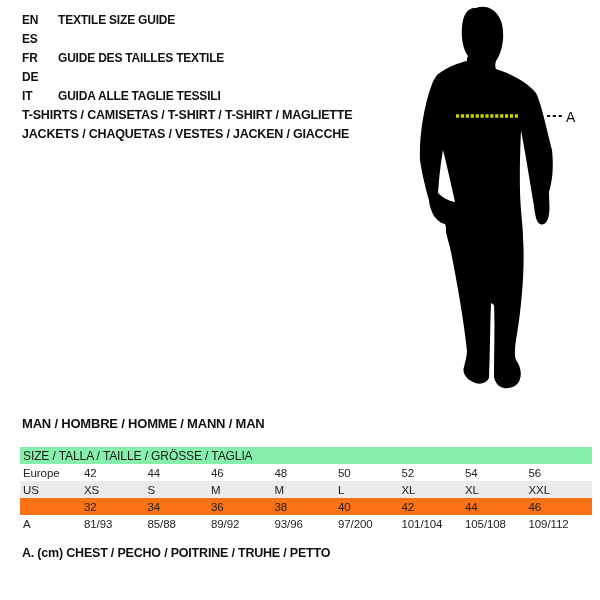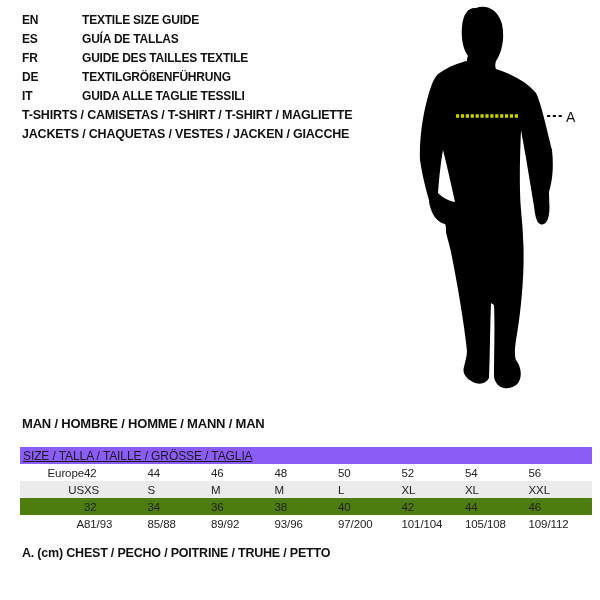--- a/index.html
+++ b/index.html
@@ -4,63 +4,61 @@
 <style>
   html,body{margin:0;padding:0;background:#fff;}
   #stage{
     position:relative;width:600px;height:600px;background:#ffffff;
     font-family:"Liberation Sans",sans-serif;color:#111;overflow:hidden;
   }
   
   .lang-list{position:absolute;left:22px;top:11px;}
   .lang-row{display:flex;height:19px;line-height:19px;align-items:flex-end;}
   .lang-code{width:36px;font-weight:bold;font-size:12px;letter-spacing:-0.2px;}
-  .lang-label{font-weight:bold;font-size:12px;letter-spacing:-0.2px;white-space:nowrap;margin-left:24px;}
+  .lang-label{font-weight:bold;font-size:12px;letter-spacing:-0.2px;white-space:nowrap;}
   
   .cat-line{position:absolute;left:22px;font-weight:bold;font-size:12.5px;
     letter-spacing:-0.2px;white-space:nowrap;}
   #cat1{top:108px;} #cat2{top:127px;}
   
   .figure-wrap{position:absolute;left:410px;top:0;width:180px;height:390px;}
   
   .section-title{position:absolute;left:22px;top:416px;font-weight:bold;
     font-size:13px;letter-spacing:-0.2px;white-space:nowrap;}
   
   .size-table{position:absolute;left:20px;top:447px;width:572px;
     border-collapse:collapse;table-layout:fixed;font-size:11.5px;color:#222;}
   .size-table td{height:17px;padding:0;vertical-align:middle;
     letter-spacing:-0.1px;white-space:nowrap;}
   .size-table tr.head td{padding-left:3px;font-size:12px;color:#1a1a1a;}
-  .size-table td.lbl{text-align:right;padding-left:3px;}
+  .size-table td.lbl{text-align:left;padding-left:3px;}
   .size-table td.val{text-align:left;}
   
   .footnote{position:absolute;left:22px;top:546px;font-weight:bold;
     font-size:12.5px;letter-spacing:-0.2px;white-space:nowrap;}
 </style>
 </head>
 <body>
 
 <div id="stage">
 
   <div class="lang-list">
       <div class="lang-row">
         <span class="lang-code">EN</span>
         <span class="lang-label">TEXTILE SIZE GUIDE</span>
       </div>
       <div class="lang-row">
         <span class="lang-code">ES</span>
-        <span class="lang-label">GUÍA DE TALLAS</span>
       </div>
       <div class="lang-row">
         <span class="lang-code">FR</span>
         <span class="lang-label">GUIDE DES TAILLES TEXTILE</span>
       </div>
       <div class="lang-row">
         <span class="lang-code">DE</span>
-        <span class="lang-label">TEXTILGRÖßENFÜHRUNG</span>
       </div>
       <div class="lang-row">
         <span class="lang-code">IT</span>
         <span class="lang-label">GUIDA ALLE TAGLIE TESSILI</span>
       </div>
     </div>
 
   <div class="cat-line" id="cat2">JACKETS / CHAQUETAS / VESTES / JACKEN / GIACCHE</div>
   <div class="cat-line" id="cat1">T-SHIRTS / CAMISETAS / T-SHIRT / T-SHIRT / MAGLIETTE</div>
 
@@ -119,21 +117,21 @@
 
   <div class="section-title">MAN / HOMBRE / HOMME / MANN / MAN</div>
 
   <table class="size-table">
     <colgroup>
       <col style="width:64px">
       <col span="8" style="width:63.5px">
     </colgroup>
     <tbody id="size-table-body">
         <tr class="head">
-          <td colspan="9" style="background: #8b5cf6; text-decoration: underline;">SIZE / TALLA / TAILLE / GRÖSSE / TAGLIA</td>
+          <td colspan="9" style="background: #86efac;">SIZE / TALLA / TAILLE / GRÖSSE / TAGLIA</td>
         </tr>
         <tr>
           <td class="lbl">Europe</td>
           <td class="val">42</td>
           <td class="val">44</td>
           <td class="val">46</td>
           <td class="val">48</td>
           <td class="val">50</td>
           <td class="val">52</td>
           <td class="val">54</td>
@@ -143,21 +141,21 @@
           <td class="lbl">US</td>
           <td class="val">XS</td>
           <td class="val">S</td>
           <td class="val">M</td>
           <td class="val">M</td>
           <td class="val">L</td>
           <td class="val">XL</td>
           <td class="val">XL</td>
           <td class="val">XXL</td>
         </tr>
-        <tr style="background: #4d7c0f; margin-top: 46px;">
+        <tr style="background: #f97316; margin-top: 46px;">
           <td class="lbl"></td>
           <td class="val">32</td>
           <td class="val">34</td>
           <td class="val">36</td>
           <td class="val">38</td>
           <td class="val">40</td>
           <td class="val">42</td>
           <td class="val">44</td>
           <td class="val">46</td>
         </tr>

